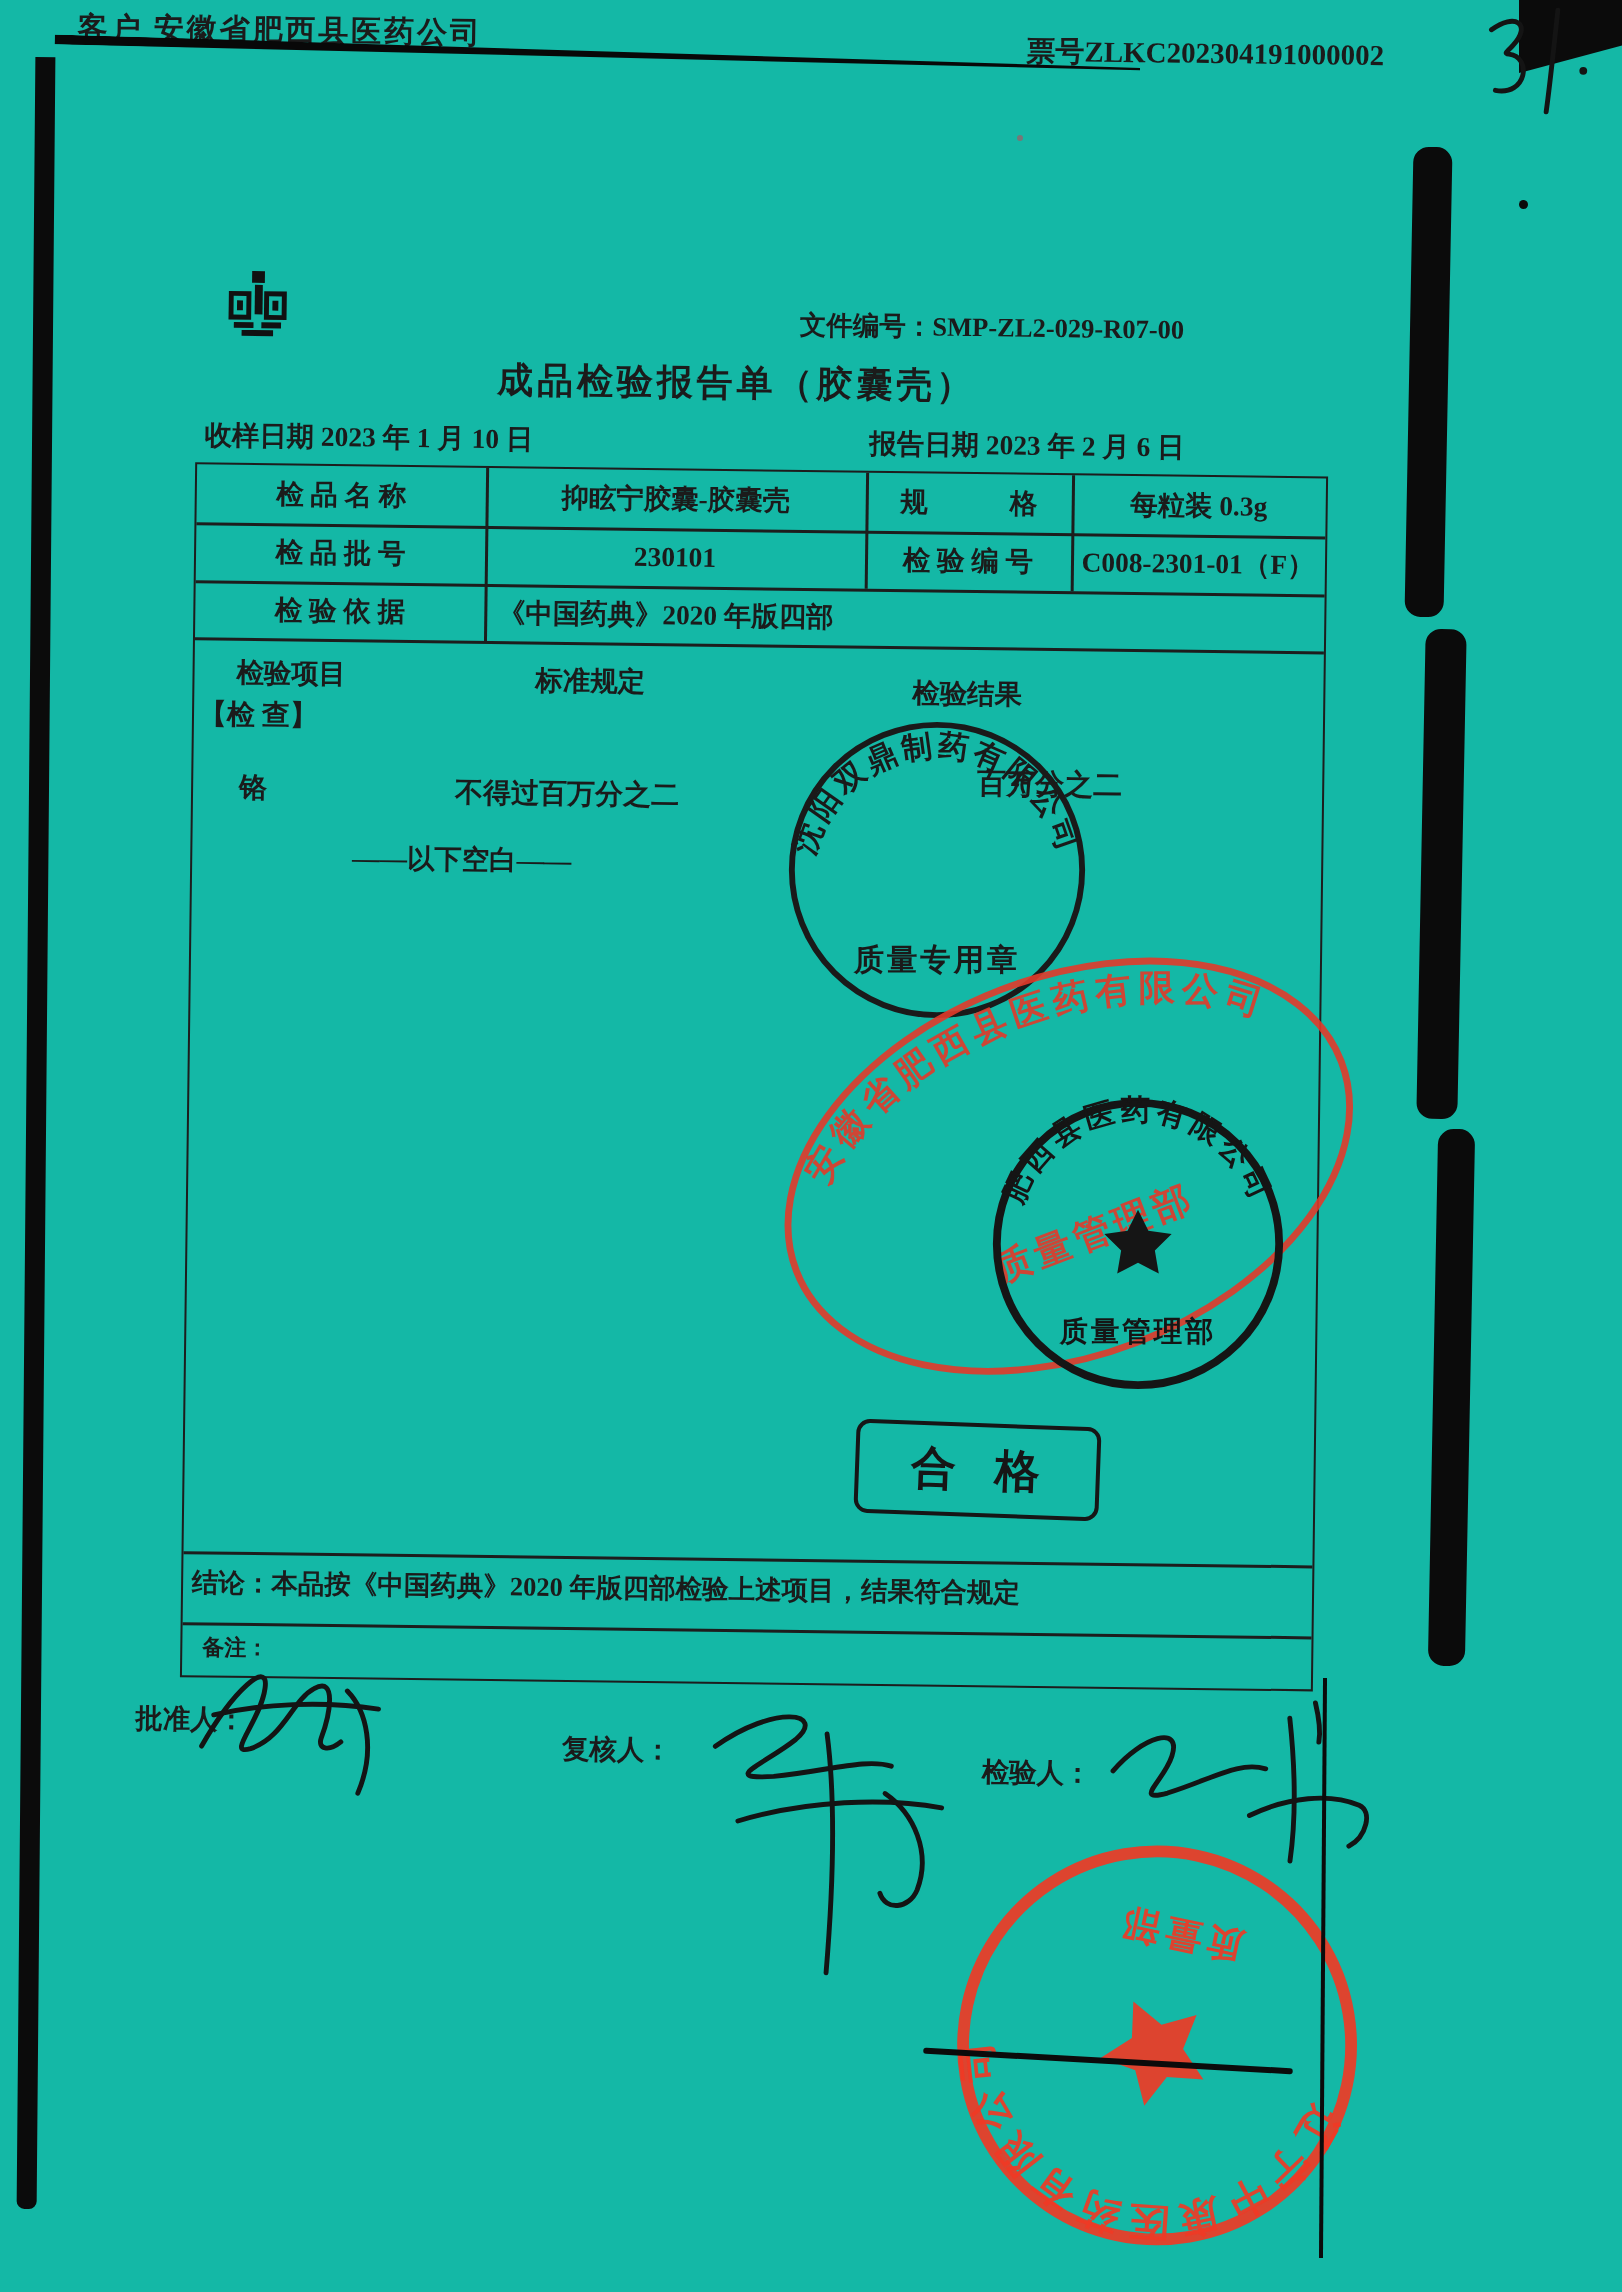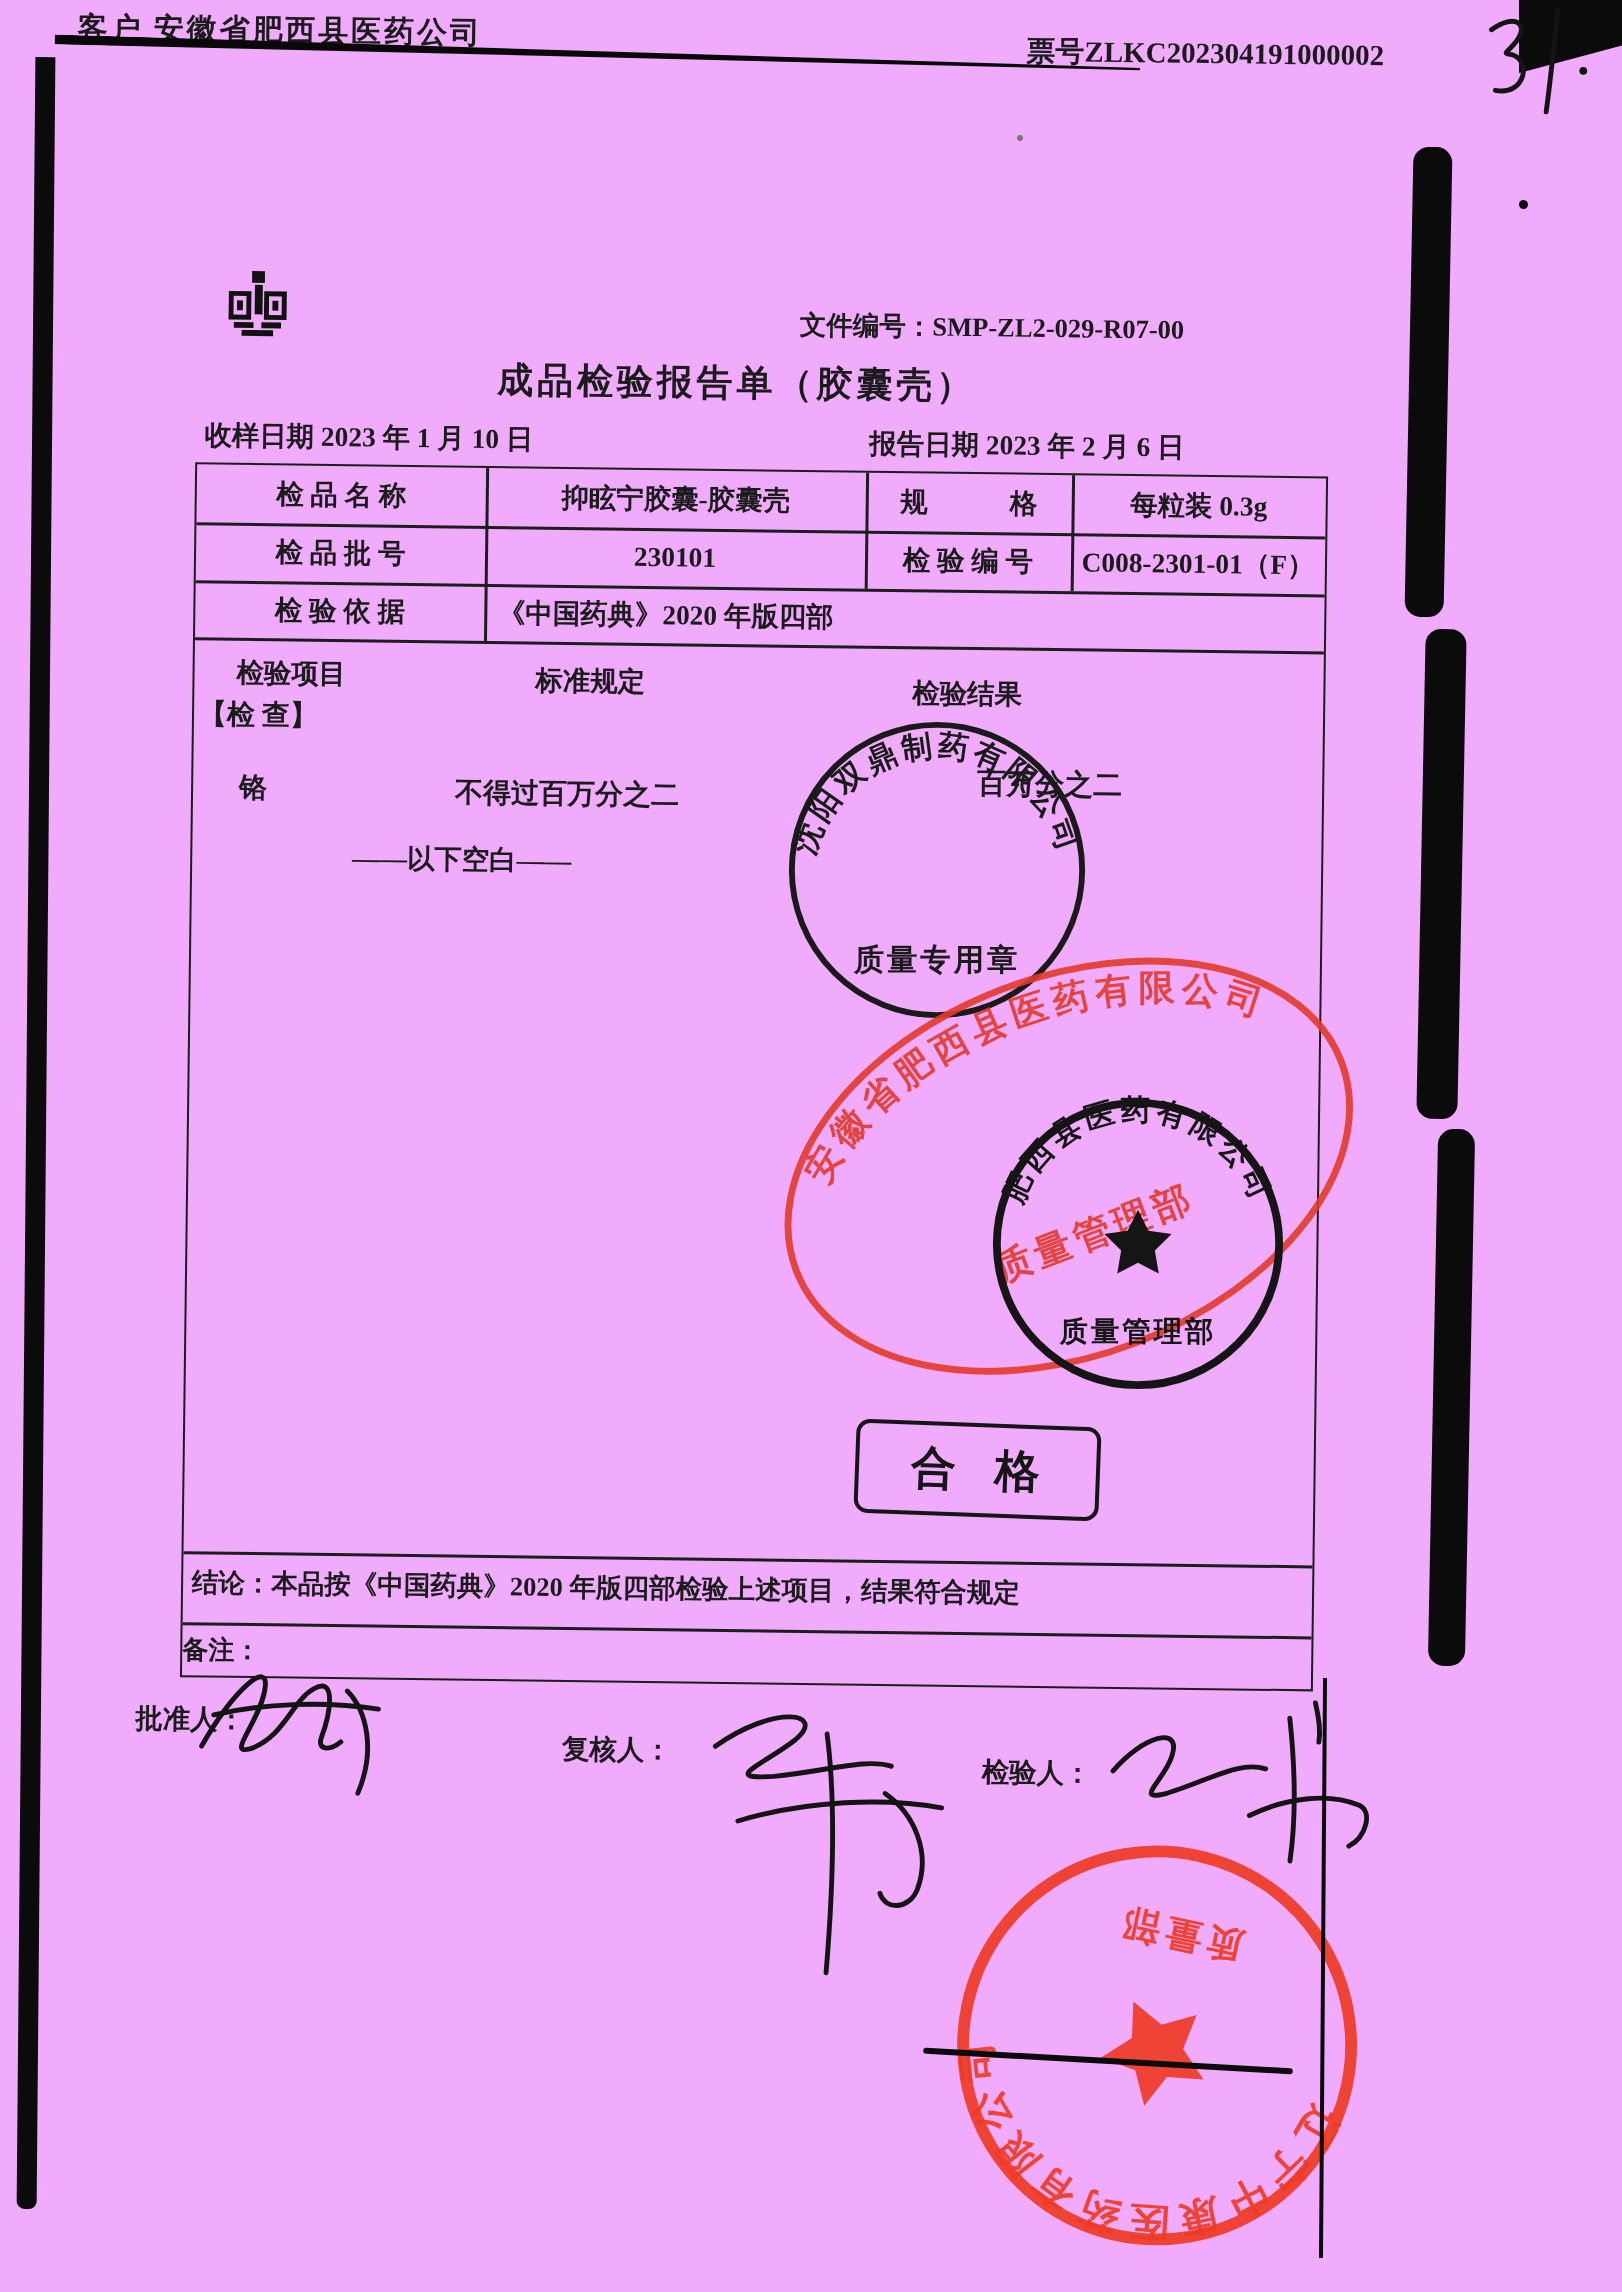--- a/index.html
+++ b/index.html
@@ -1,16 +1,16 @@
 <!DOCTYPE html>
 <html><head>
 <meta charset="utf-8">
 <style>
   html,body{margin:0;padding:0;background:#e9e7e2;}
-  .page{position:relative;width:1622px;height:2293px;background:#f0abfc;overflow:hidden;
+  .page{position:relative;width:1622px;height:2293px;background:#14b8a6;overflow:hidden;
         font-family:"Liberation Serif","DejaVu Serif",serif;color:#1b1b1b;}
   .abs{position:absolute;white-space:nowrap;}
   .ink{color:#1b1b1b;font-weight:700;}
   
   .edge{position:absolute;background:#0b0b0b;}
   
   #doc{position:absolute;left:0;top:0;width:1622px;height:2293px;
        transform:rotate(.72deg);transform-origin:98px 0;}
   
   .tbl{position:absolute;left:201px;top:461px;width:1129px;height:1211px;
@@ -91,21 +91,21 @@
       <div class="abs ink" style="left:718px;top:202px;font-size:27.4px;">检验结果</div>
       <div class="abs ink" style="left:4.9px;top:231px;font-size:28px;">【检 查】</div>
       <div class="abs ink" style="left:46px;top:304px;font-size:28px;">铬</div>
       <div class="abs ink" style="left:262px;top:306px;font-size:28px;">不得过百万分之二</div>
       <div class="abs ink" style="left:784px;top:290px;font-size:29px;">百万分之二</div>
       <div class="abs ink" style="left:160px;top:374px;font-size:27.4px;">——以下空白——</div>
 
       <div class="abs ink" style="left:8.8px;top:1100px;font-size:26.5px;">
         <span>结论：</span><span>本品按《中国药典》2020 年版四部检验上述项目，结果符合规定</span>
       </div>
-      <div class="abs ink" style="left:0;top:1168px;font-size:26px;">备注：</div>
+      <div class="abs ink" style="left:20px;top:1168px;font-size:22px;">备注：</div>
     </div>
 
     <div class="abs ink" style="left:157px;top:1700px;font-size:27.4px;">批准人：</div>
     <div class="abs ink" style="left:584px;top:1725px;font-size:27.4px;">复核人：</div>
     <div class="abs ink" style="left:1004px;top:1743px;font-size:27.4px;">检验人：</div>
 
     <svg class="abs sig" style="left:196px;top:1629px;" width="255" height="196" viewBox="0 0 260 200">
       <path d="M28,118 C60,60 96,28 92,58 C88,92 52,128 78,120 C112,108 120,70 142,58 C166,44 158,86 150,108 C146,120 158,122 170,112"></path>
       <path d="M40,86 C90,74 150,70 208,78"></path>
       <path d="M176,60 C196,80 206,120 188,164"></path>

